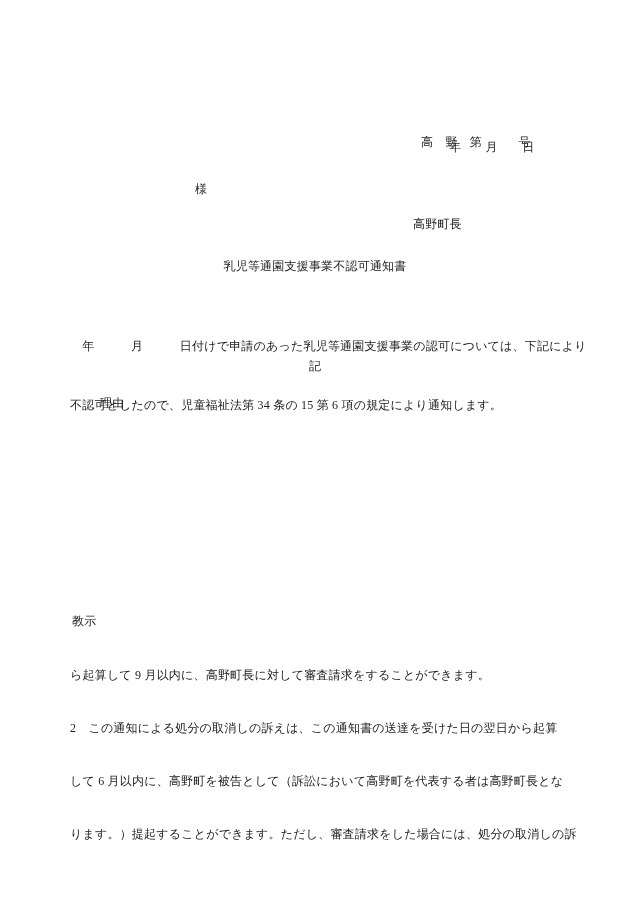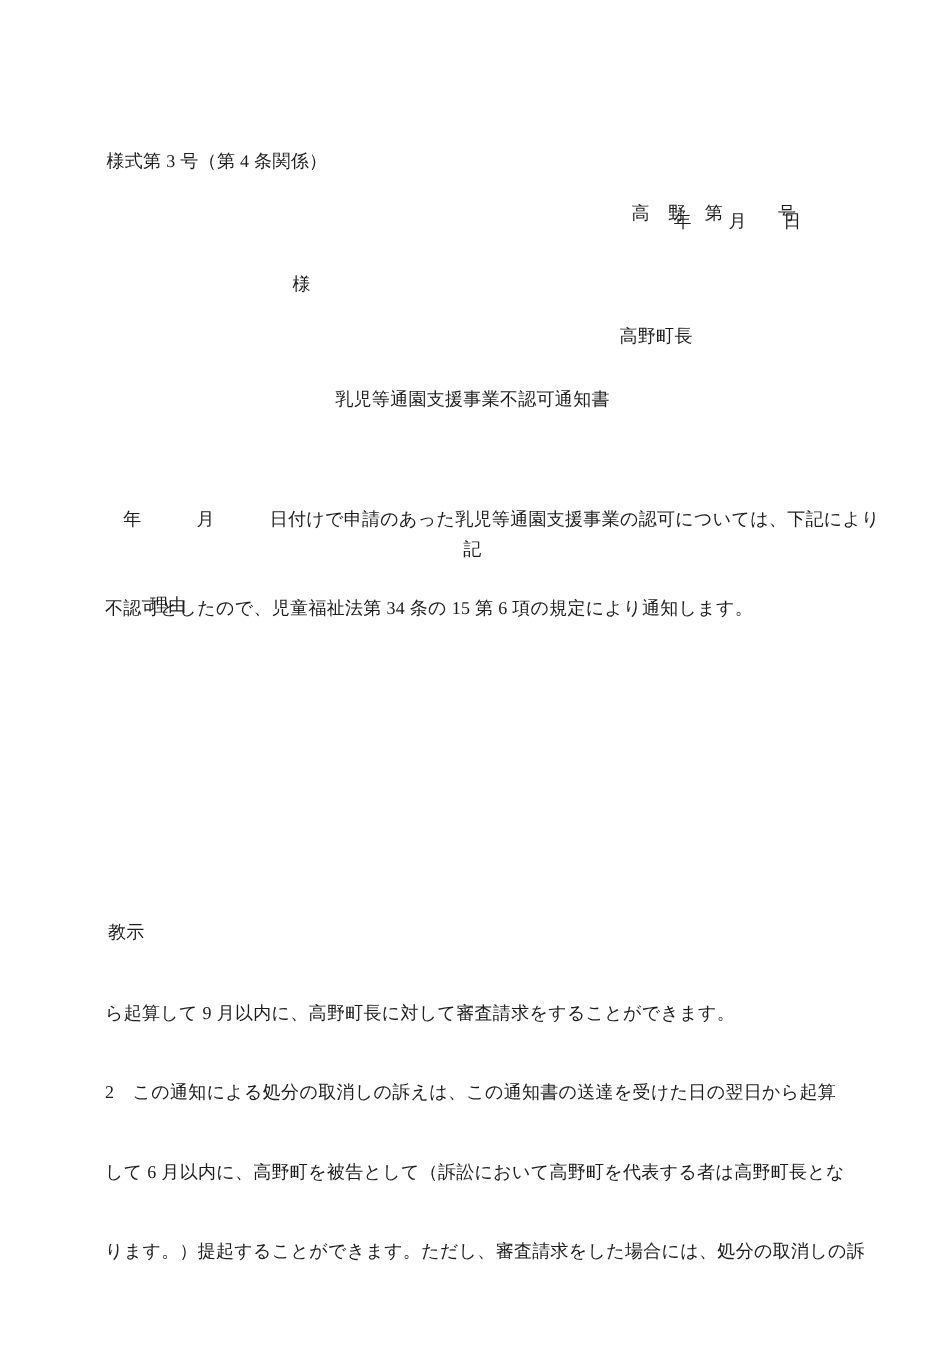--- a/index.html
+++ b/index.html
@@ -31,21 +31,20 @@
   .reason-label { left: 100px;  top: 395px; }
   .notice       { left: 70px;  top: 578px; width: 496px; line-height: 17.7px; }
   .notice div   { white-space: pre; }
   .notice .notice-heading { padding-left: 2px; }
 </style>
 </head>
 <body>
 
 <div class="page">
 
-  <div class="abs form-label">様式第 3 号（第 4 条関係）</div>
 
   <div class="abs doc-number">高　野　第　　　号</div>
 
   <div class="abs date-line">年　　月　　日</div>
 
   <div class="abs addressee">様</div>
 
   <div class="abs sender">高野町長</div>
 
   <div class="abs doc-title">乳児等通園支援事業不認可通知書</div>

